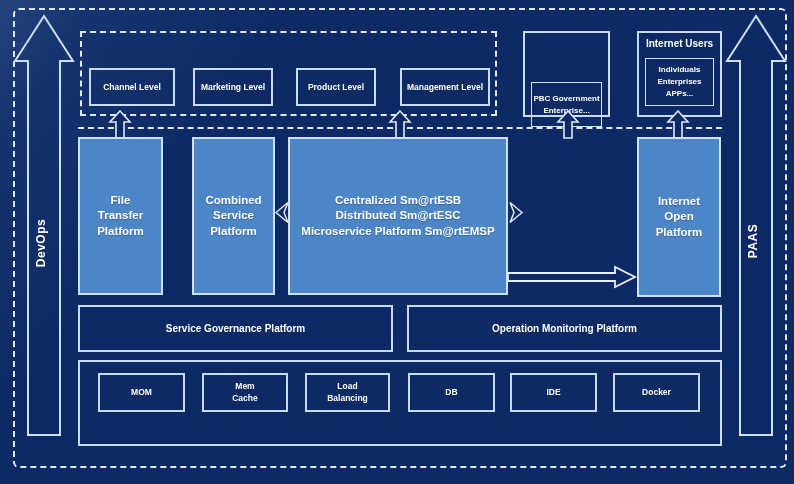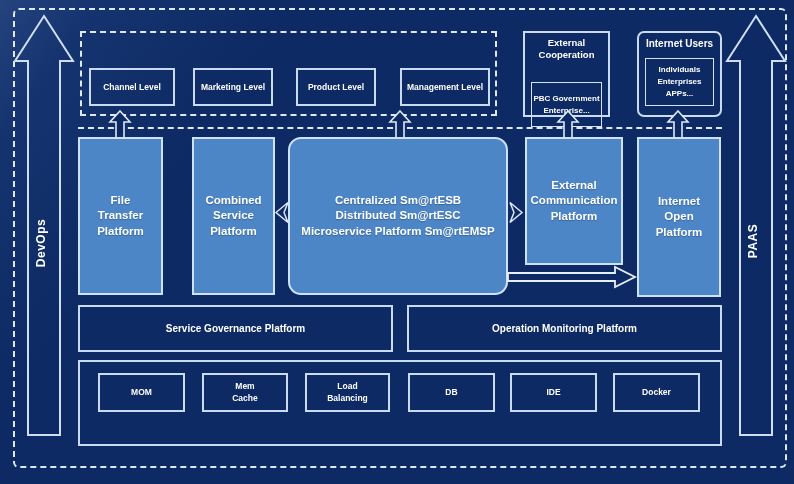--- a/index.html
+++ b/index.html
@@ -76,25 +76,24 @@
     <span>Marketing Level</span>
   </div>
   <div class="abs level-box" style="left:296px;top:68px;width:80px;height:38px;">
     <span>Product Level</span>
   </div>
   <div class="abs level-box" style="left:400px;top:68px;width:90px;height:38px;">
     <span>Management Level</span>
   </div>
 
   <div class="abs outline-box" style="left:523px;top:31px;width:87px;height:86px;">
-    <div class="title-sm" style="font-size:9.5px;line-height:1.25;margin-top:4px;">External Cooperation</div>
     <div class="abs members-box" style="left:6px;top:30px;width:71px;height:45px;margin-top:19px;">PBC Government Enterprise...</div>
   </div>
 
-  <div class="abs outline-box" style="left:637px;top:31px;width:85px;height:86px;border-radius:7px;">
+  <div class="abs outline-box" style="left:637px;top:31px;width:85px;height:86px;">
     <div class="title-sm" style="font-size:10px;margin-top:5px;">Internet Users</div>
     <div class="abs members-box" style="left:6px;top:25px;width:69px;height:48px;padding:12px 8px;">Individuals Enterprises APPs...</div>
   </div>
 
   <div class="abs divider-dash" style="left:78px;top:127px;width:644px;height:0;"></div>
 
   <svg class="abs" style="left:109px;top:110px;" width="22" height="29" viewBox="0 0 22 29">
     <path d="M11 1 L21 12 L15 12 L15 28 L7 28 L7 12 L1 12 Z" fill="#0d2a64" stroke="#dfe8f6" stroke-width="1.6"></path>
   </svg>
   <svg class="abs" style="left:389px;top:110px;" width="22" height="29" viewBox="0 0 22 29">
@@ -106,27 +105,24 @@
   <svg class="abs" style="left:667px;top:110px;" width="22" height="29" viewBox="0 0 22 29">
     <path d="M11 1 L21 12 L15 12 L15 28 L7 28 L7 12 L1 12 Z" fill="#0d2a64" stroke="#dfe8f6" stroke-width="1.6"></path>
   </svg>
 
   <div class="abs blue-box" style="left:192px;top:137px;width:83px;height:158px;">
     <span class="label" style="width:66px;">Combined Service Platform</span>
   </div>
   <div class="abs blue-box" style="left:78px;top:137px;width:85px;height:158px;">
     <span class="label" style="width:62px;">File Transfer Platform</span>
   </div>
-  <div class="abs blue-box" style="left:288px;top:137px;width:220px;height:158px;border-radius:13px;">
+  <div class="abs blue-box" style="left:288px;top:137px;width:220px;height:158px;">
     <span class="label pre" style="width:214px;">Centralized Sm@rtESB
 Distributed Sm@rtESC
 Microservice Platform Sm@rtEMSP</span>
-  </div>
-  <div class="abs blue-box" style="left:525px;top:137px;width:98px;height:128px;">
-    <span class="label" style="width:88px;">External Communication Platform</span>
   </div>
   <div class="abs blue-box" style="left:637px;top:137px;width:84px;height:160px;">
     <span class="label" style="width:60px;">Internet Open Platform</span>
   </div>
 
   <svg class="abs" style="left:275px;top:201px;" width="14" height="23" viewBox="0 0 14 23">
     <path d="M1 11.5 L13 1.5 L9 11.5 L13 21.5 Z" fill="#0d2a64" stroke="#dfe8f6" stroke-width="1.5"></path>
   </svg>
   <svg class="abs" style="left:508px;top:201px;" width="15" height="23" viewBox="0 0 15 23">
     <path d="M14 11.5 L2 1.5 L6 11.5 L2 21.5 Z" fill="#0d2a64" stroke="#dfe8f6" stroke-width="1.5"></path>

